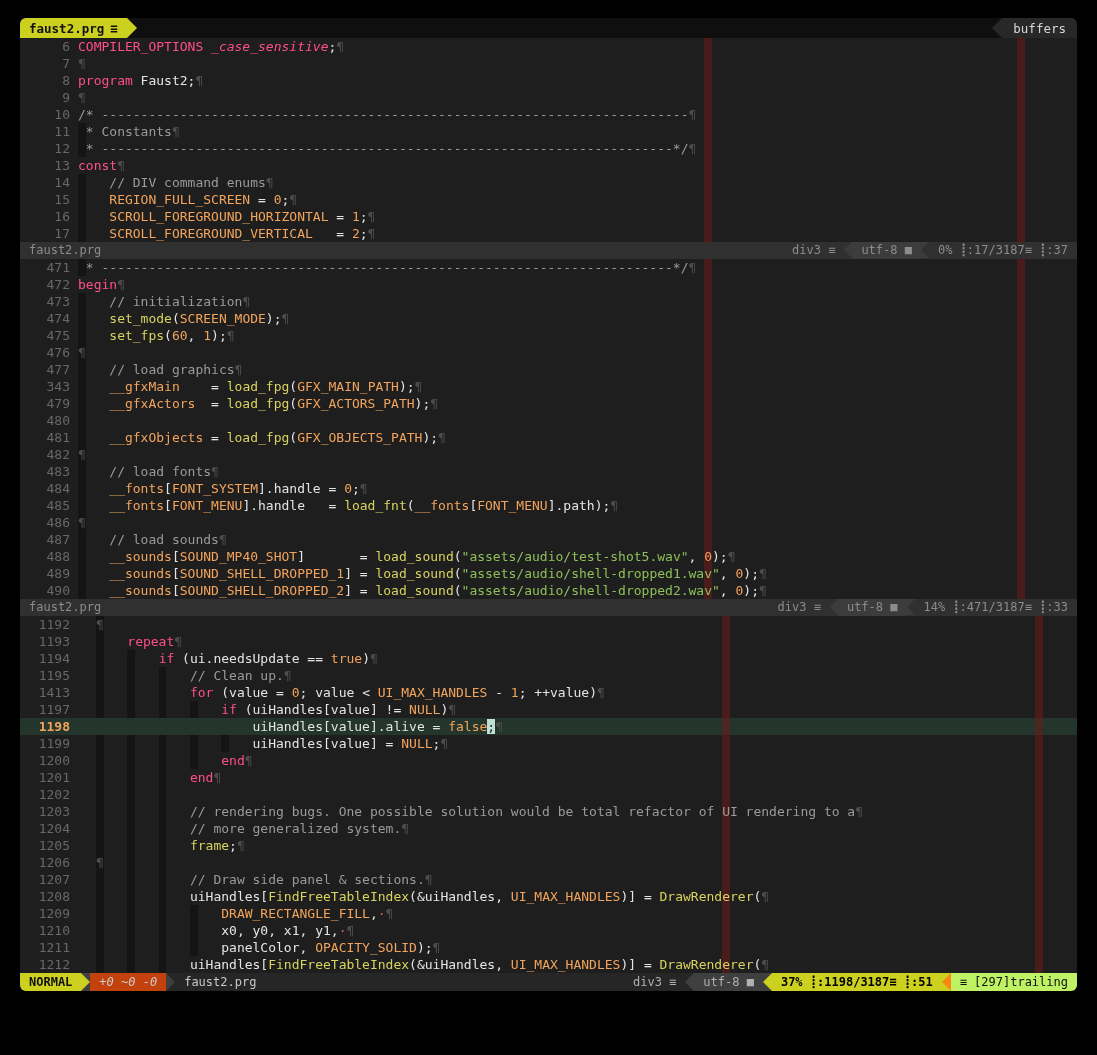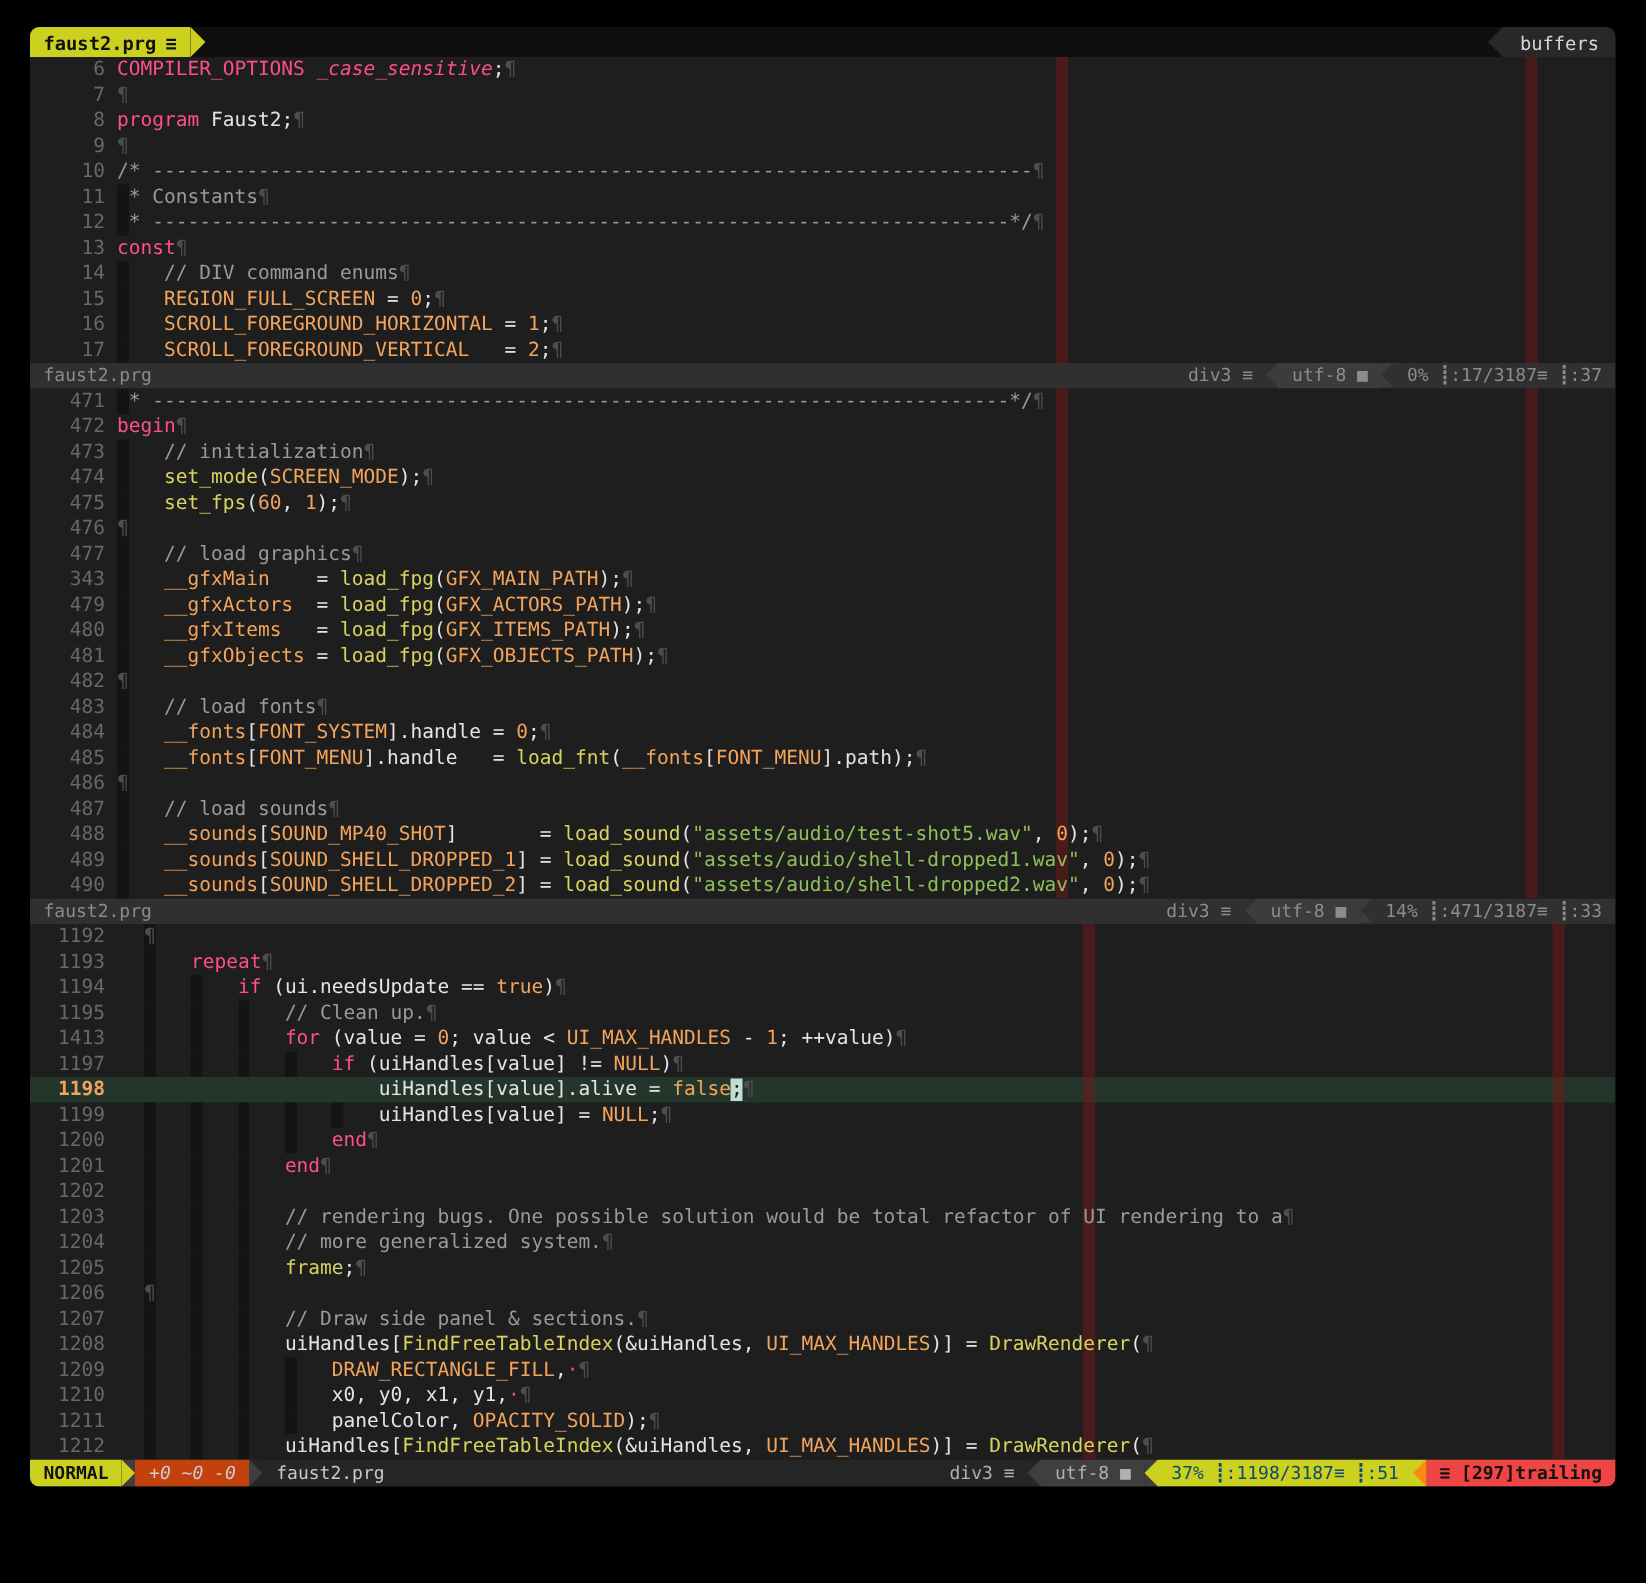--- a/index.html
+++ b/index.html
@@ -41,22 +41,22 @@
   .sl{display:flex;align-items:stretch;font-size:12px;}
   .sl.inactive{height:17px;line-height:17px;background:#303030;color:#8c8c8c;}
   .sl .fill{flex:1;}
   .seg{display:flex;align-items:center;padding:0 9px;white-space:pre;}
   .sl.inactive .seg.enc{background:#3c3c3c;}
   .sl.active{height:18px;line-height:18px;background:#262626;color:#b0b0b0;}
   .seg.mode{background:#ccd01f;color:#111;font-weight:bold;}
   .seg.diff{background:#c2410c;color:#cccccc;font-style:italic;}
   .seg.filea{color:#c8c8c8;}
   .seg.enca{background:#3f3f3f;}
-  .seg.prog{background:#ccd01f;color:#0c4a6e;font-weight:normal;}
-  .seg.trail{background:#ef4444;color:#111;font-weight:bold;}
+  .seg.prog{background:#ccd01f;color:#000000;font-weight:bold;}
+  .seg.trail{background:#bef264;color:#111;font-weight:normal;}
 </style>
 </head>
 <body>
 
 <div class="term">
 
   <div class="tabline">
     <div class="tab">
       <span>faust2.prg</span>
       <span>≡</span>
@@ -164,21 +164,21 @@
       <div class="row">
         <span class="lnum">343</span>
         <span class="ltext"><i class="ig" style="left: 0ch;"></i><span class="code"><span class="sp">    </span><span class="so">__gfxMain</span><span class="sp">    = </span><span class="sf">load_fpg</span><span class="sp">(</span><span class="so">GFX_MAIN_PATH</span><span class="sp">);</span><span class="spil">¶</span></span></span>
       </div>
       <div class="row">
         <span class="lnum">479</span>
         <span class="ltext"><i class="ig" style="left: 0ch;"></i><span class="code"><span class="sp">    </span><span class="so">__gfxActors</span><span class="sp">  = </span><span class="sf">load_fpg</span><span class="sp">(</span><span class="so">GFX_ACTORS_PATH</span><span class="sp">);</span><span class="spil">¶</span></span></span>
       </div>
       <div class="row">
         <span class="lnum">480</span>
-        <span class="ltext"><i class="ig" style="left: 0ch;"></i><span class="code"><span class="sp">    </span><span class="so">__gfxItems</span><span class="sp">   = </span><span class="sf">load_fpg</span><span class="sp">(</span><span class="so">GFX_ITEMS_PATH</span><span class="sp">);</span><span class="spil">¶</span></span></span>
+        <span class="ltext"><i class="ig" style="left: 0ch;"></i></span>
       </div>
       <div class="row">
         <span class="lnum">481</span>
         <span class="ltext"><i class="ig" style="left: 0ch;"></i><span class="code"><span class="sp">    </span><span class="so">__gfxObjects</span><span class="sp"> = </span><span class="sf">load_fpg</span><span class="sp">(</span><span class="so">GFX_OBJECTS_PATH</span><span class="sp">);</span><span class="spil">¶</span></span></span>
       </div>
       <div class="row">
         <span class="lnum">482</span>
         <span class="ltext"><i class="ig" style="left: 0ch;"></i><span class="code"><span class="spil">¶</span></span></span>
       </div>
       <div class="row">

